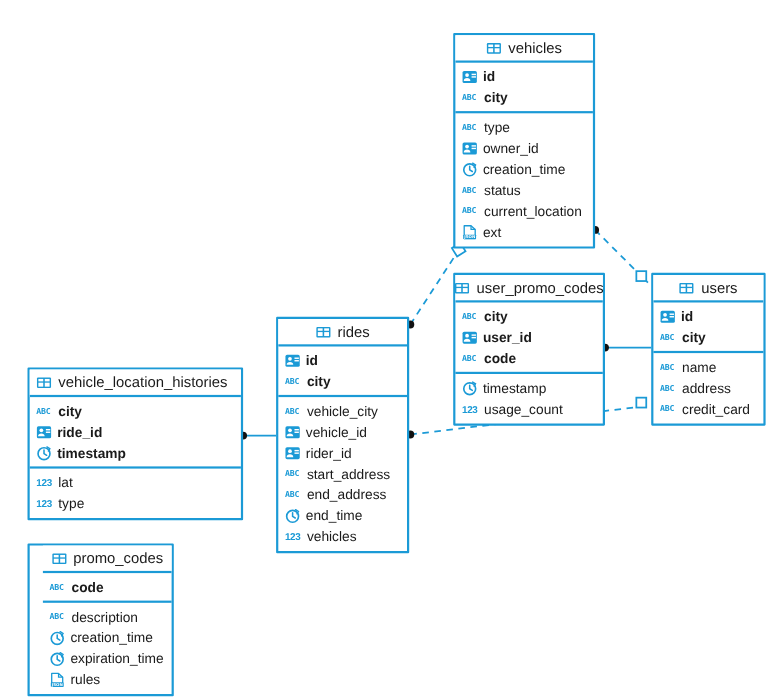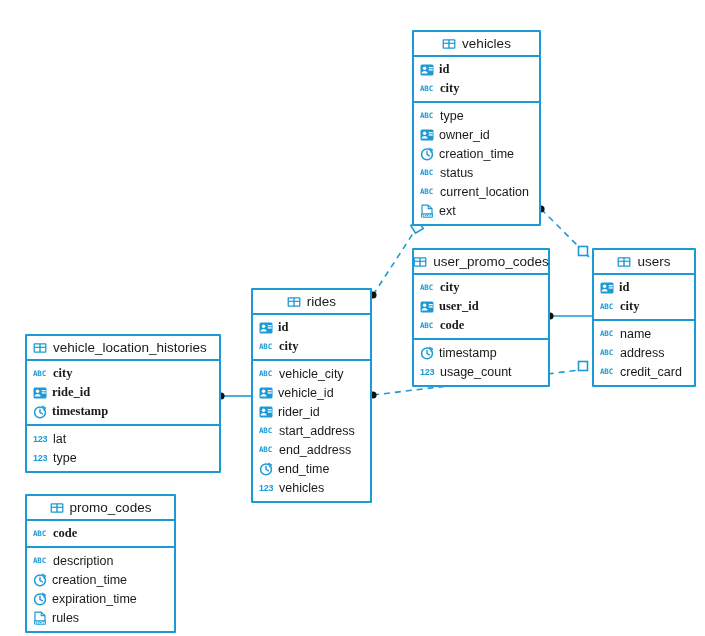--- a/index.html
+++ b/index.html
@@ -39,21 +39,21 @@
   }
   .col-group{padding:3px 0 4px 0;}
   .col-row{
     display:flex;align-items:center;
     height:19px;
     padding:0 5px 0 6px;
     gap:5px;
     white-space:nowrap;
   }
   .col-name{font-size:12.5px;color:#1a1a1a;}
-  .pk-group .col-name{font-weight:bold;font-family:Liberation Serif, serif;}
+  .pk-group .col-name{font-weight:bold;}
 
   
   .ic{width:14px;height:14px;flex:0 0 14px;display:inline-block;position:relative;}
   .ic svg{display:block;width:14px;height:14px;}
   .ic-abc{
     width:15px;flex:0 0 15px;height:14px;
     font-size:7.5px;font-weight:bold;color:#1b9ad6;
     font-family:"DejaVu Sans Mono", monospace;
     letter-spacing:-0.2px;
     display:flex;align-items:center;justify-content:flex-start;
@@ -401,21 +401,21 @@
         <div class="col-row">
           <span class="ic-123">123</span>
           <span class="col-name">lat</span>
         </div>
         <div class="col-row">
           <span class="ic-123">123</span>
           <span class="col-name">type</span>
         </div>
       </div>
     </div>
-    <div class="table-box" style="left: 25px; top: 494px; width: 151px;">
+    <div class="table-box" style="left: 25px; top: 494px; width: 133px; padding-left: 12px;">
       <div class="tbl-header">
         <span class="ic">
           <svg viewBox="0 0 14 14">
             <rect x="0.6" y="2.2" width="12.8" height="9.6" rx="1" fill="#1b9ad6"></rect>
             <rect x="1.9" y="3.5" width="4.4" height="2.2" fill="#ffffff"></rect>
             <rect x="7.7" y="3.5" width="4.4" height="2.2" fill="#ffffff"></rect>
             <rect x="1.9" y="6.9" width="4.4" height="3.6" fill="#ffffff"></rect>
             <rect x="7.7" y="6.9" width="4.4" height="3.6" fill="#ffffff"></rect>
           </svg>
         </span>

